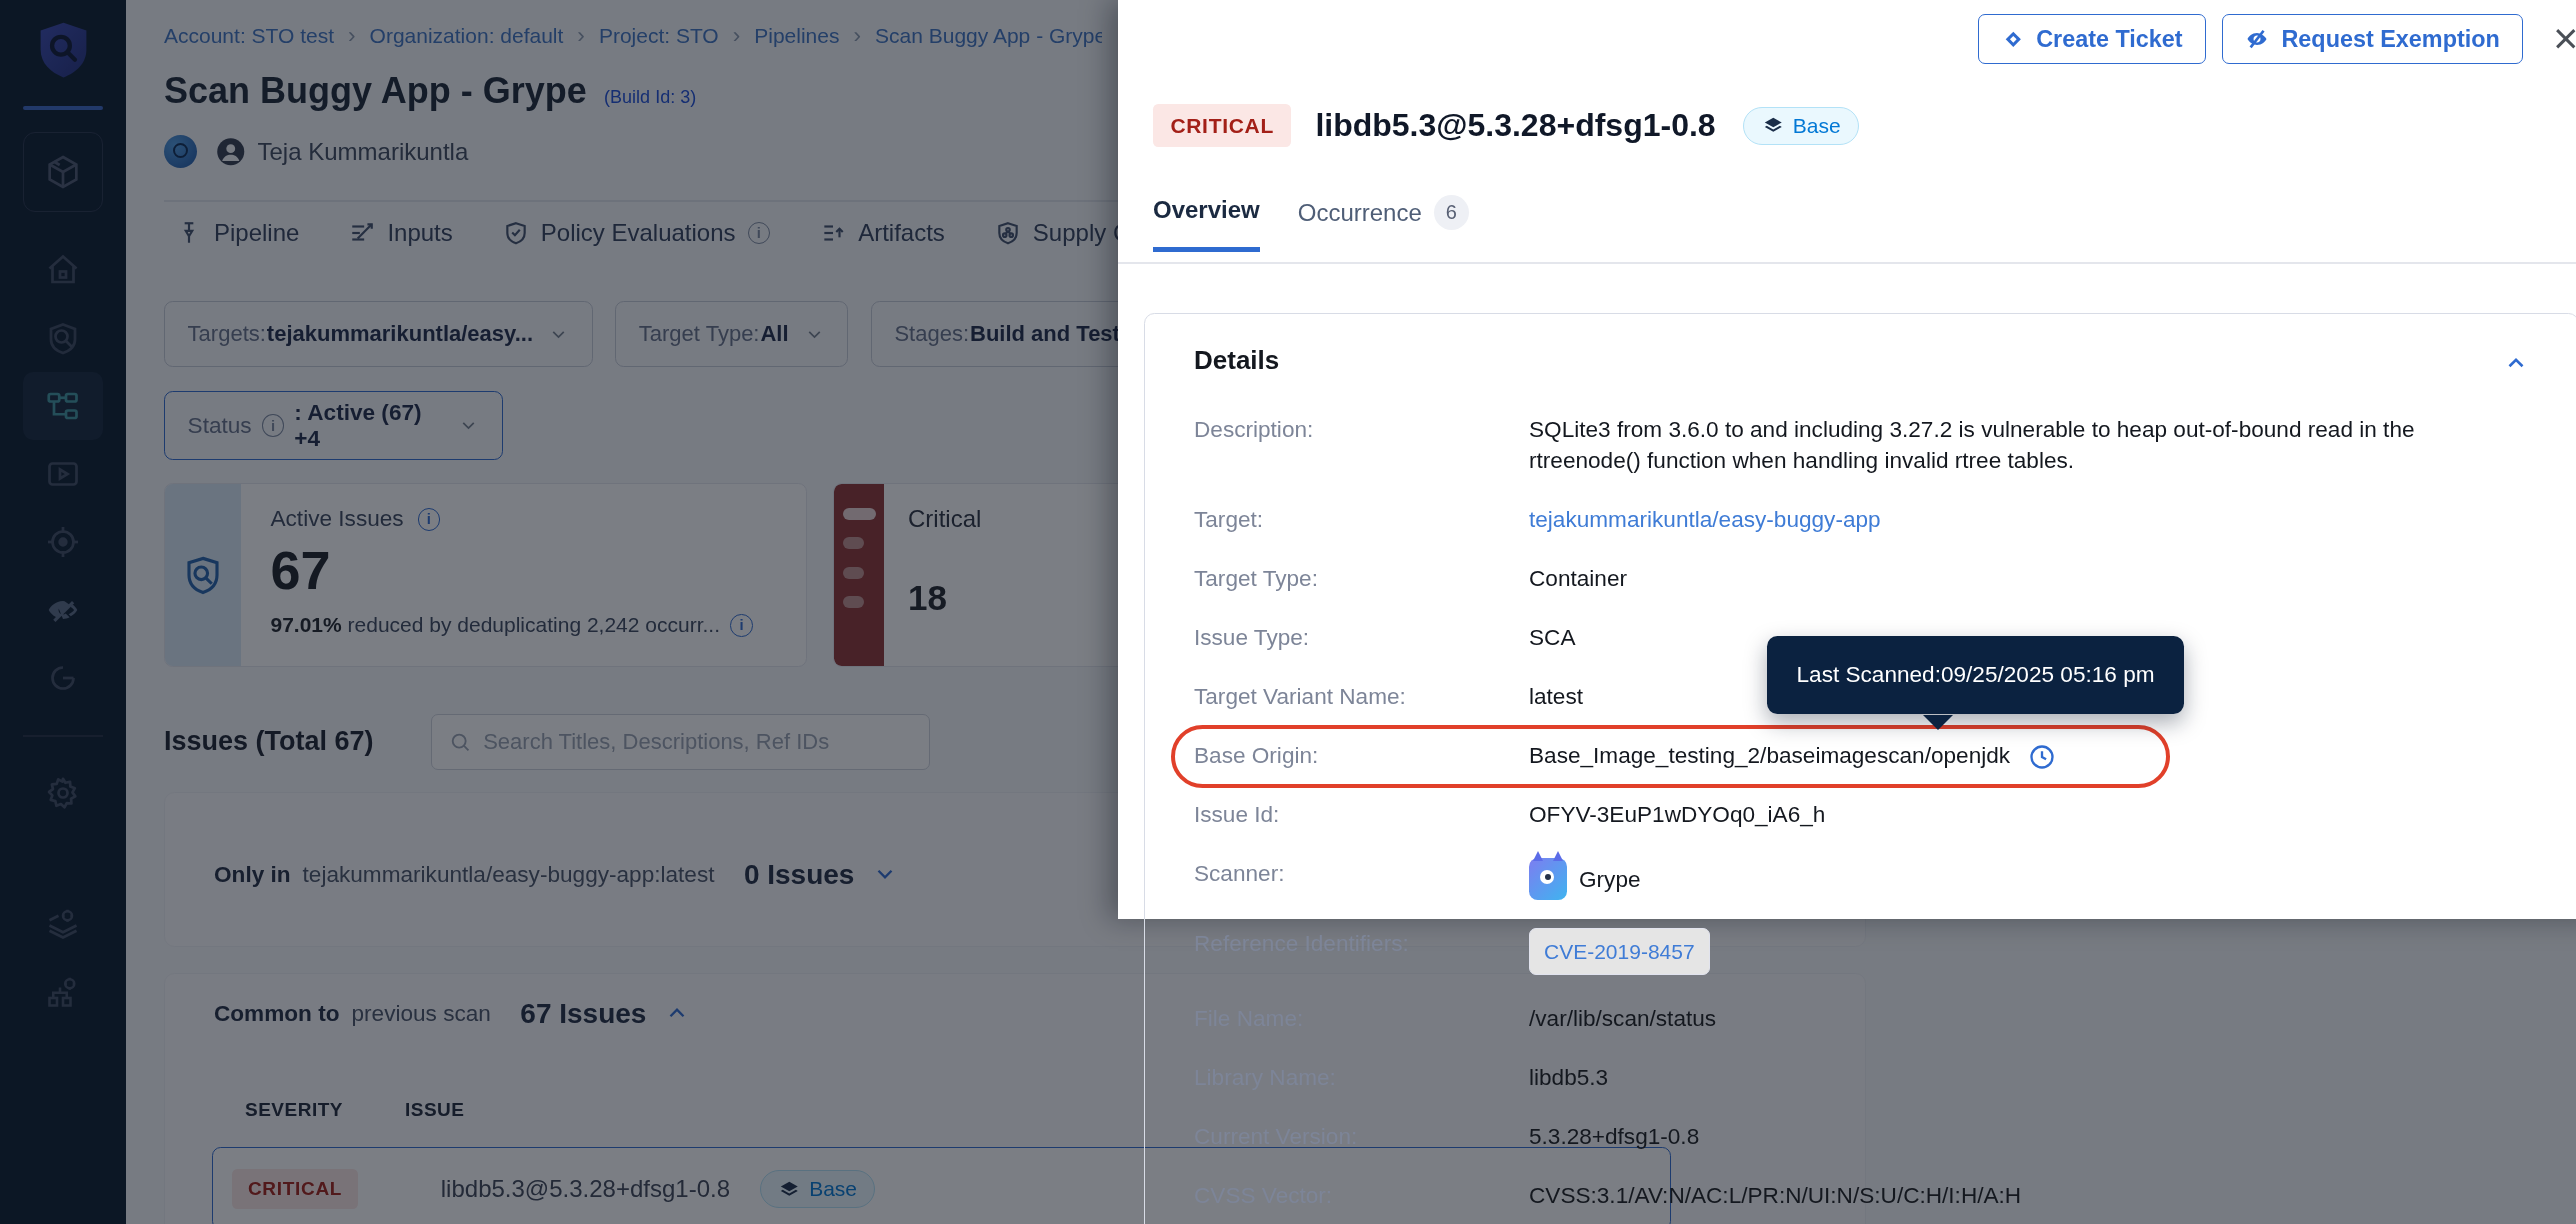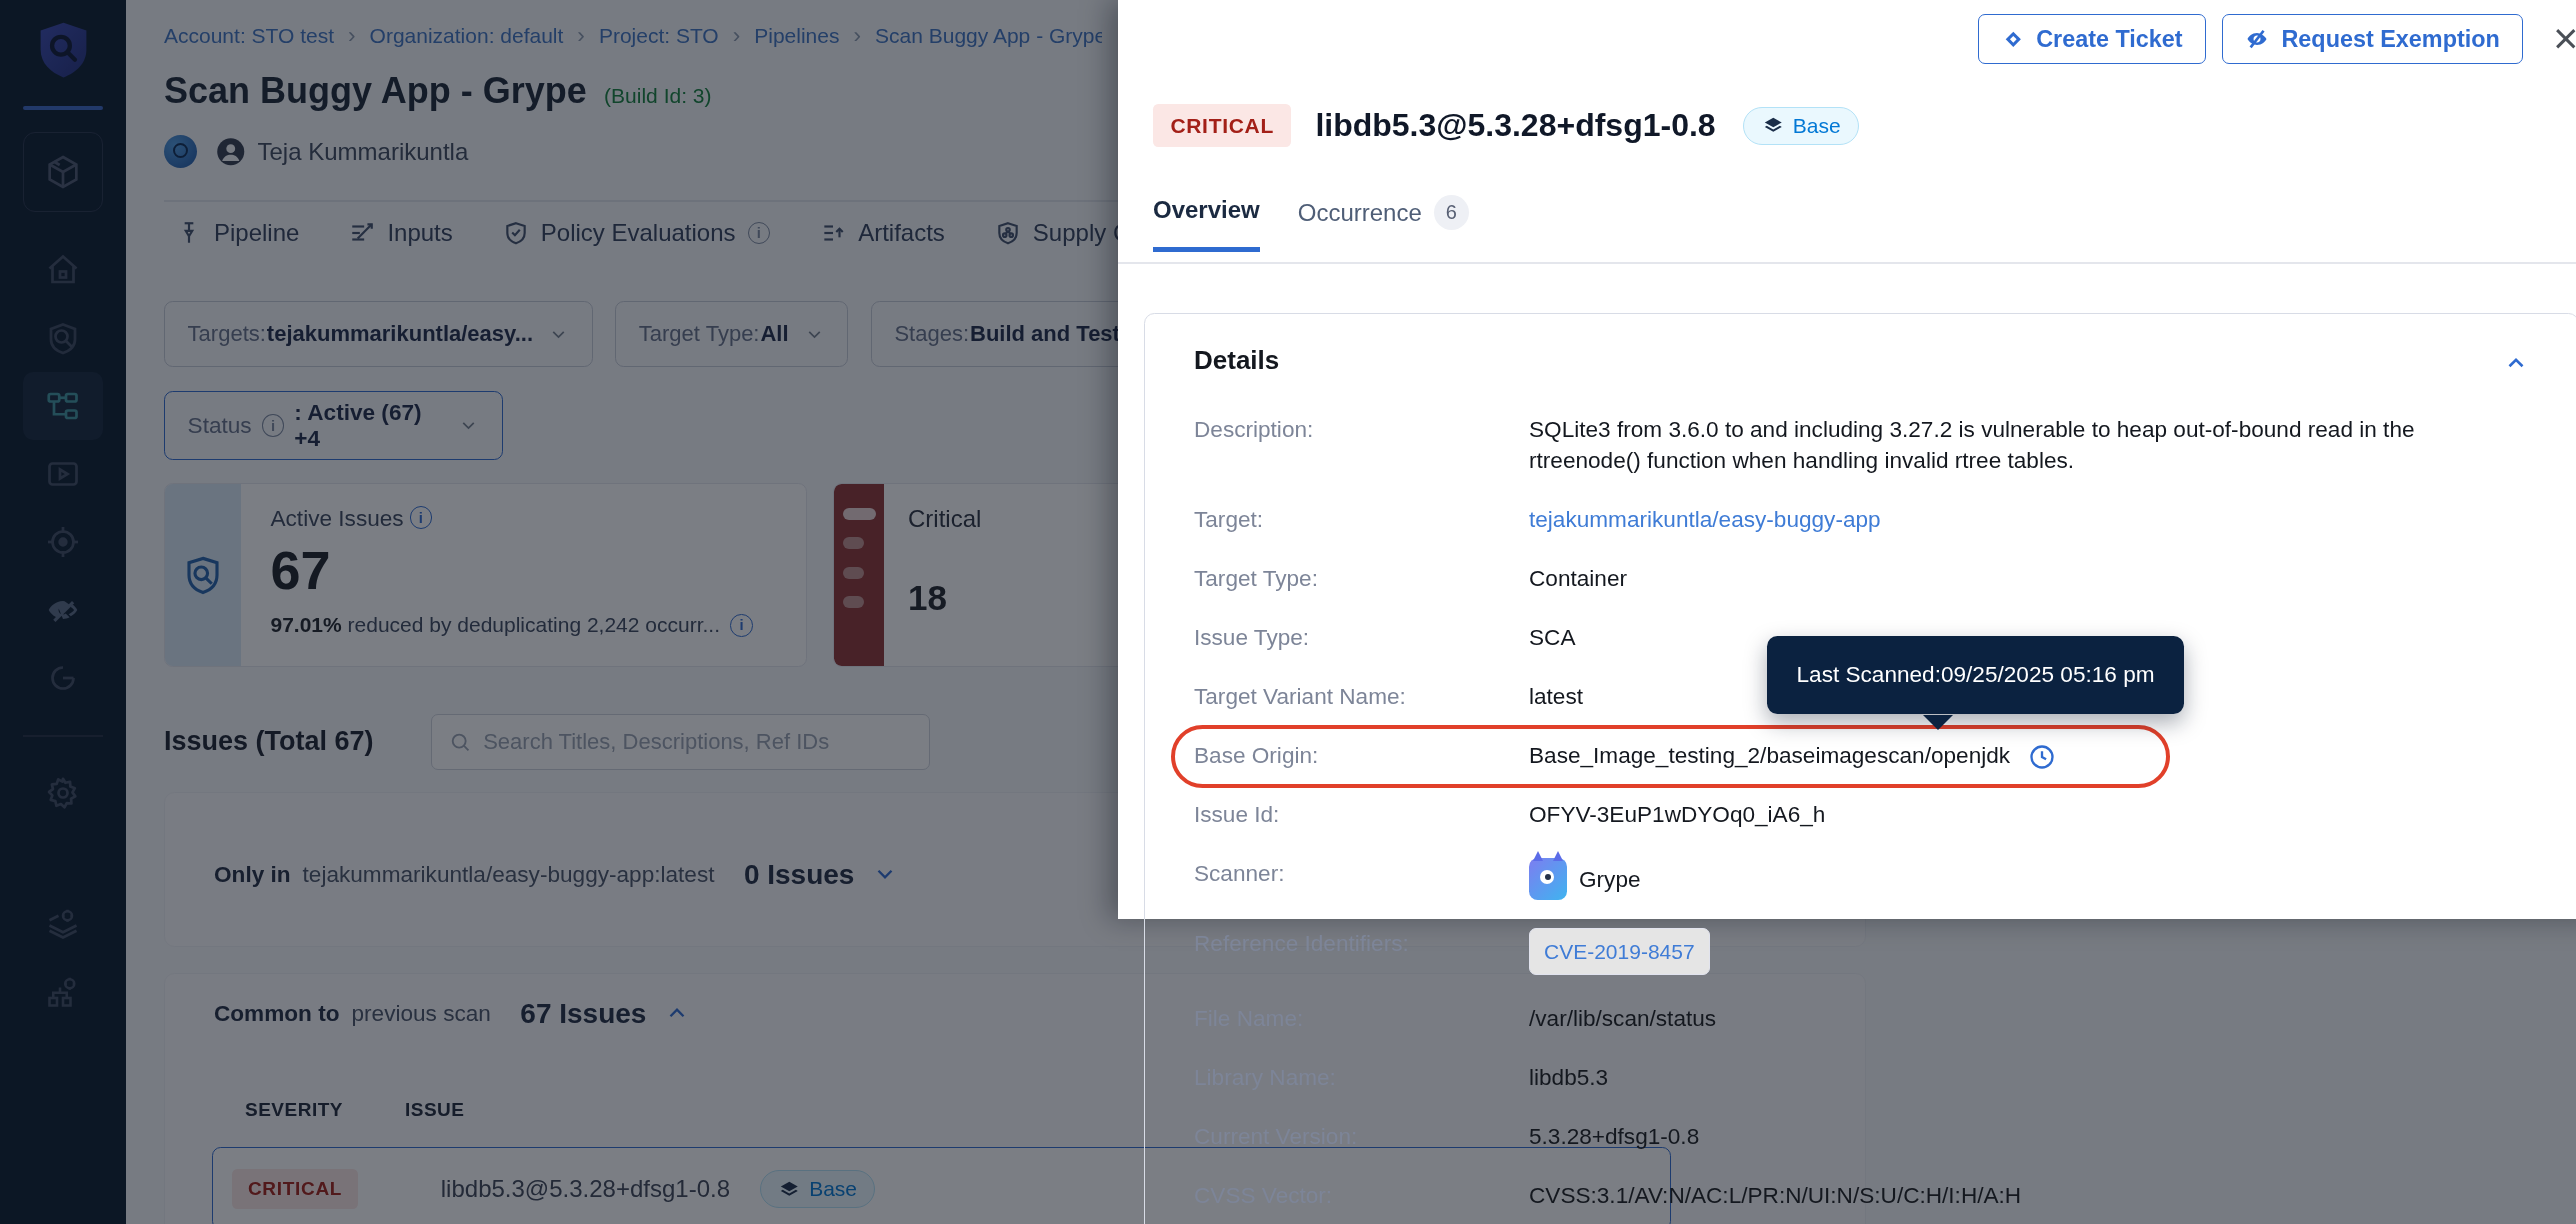--- a/index.html
+++ b/index.html
@@ -21,21 +21,21 @@
   .nav-item svg { width:36px; height:36px; }
   .mt-lg { margin-top:24px; }
 
   
   .content { position:absolute; left:126px; top:0; width:2450px; height:100%; background:#f6f8fb; padding:22.6px 0 0 38px; }
   .breadcrumb { display:flex; align-items:center; font-size:21px; color:#3f74c2; white-space:nowrap; overflow:hidden; width:938px; }
   .crumb { cursor:pointer; }
   .crumb:not(:last-child)::after { content:"\203A"; color:#8b99ad; margin:0 14px; font-size:22.6px; }
   .title-row { margin-top:21px; display:flex; align-items:baseline; gap:17.4px; }
   .page-title { font-size:36px; font-weight:bold; color:#1b2736; }
-  .build-id { font-size:21px; color:#15803d; }
+  .build-id { font-size:18px; color:#1d4ed8; }
   .byline { margin-top:21px; display:flex; align-items:center; gap:19px; height:38px; }
   .scan-badge { width:33px; height:33px; border-radius:50%; background:radial-gradient(circle at 32% 30%, #4f9be0, #1e56a5); position:relative; }
   .scan-badge::after { content:""; position:absolute; left:8.7px; top:7.8px; width:11.3px; height:11.3px; border:2.6px solid #0d2c55; border-radius:50%; }
   .byline-name { font-size:24px; color:#3f4a5e; display:flex; align-items:center; gap:12px; }
   .hr { margin-top:29.5px; height:1.7px; background:#e1e4ea; width:2406px; }
   .main-tabs { display:flex; align-items:center; gap:50px; padding:17.4px 0 19px 12px; }
   .mtab { display:flex; align-items:center; gap:12px; font-size:24px; color:#33415c; cursor:pointer; }
   .mtab svg { width:26px; height:26px; color:#42506b; }
   .info-i { display:inline-flex; width:22.6px; height:22.6px; border:1.7px solid #7d8aa0; border-radius:50%; color:#7d8aa0;
             font-size:14.8px; align-items:center; justify-content:center; font-weight:bold; font-style:normal; }
@@ -48,21 +48,21 @@
   .status-box { margin-top:24px; width:339px; height:69px; border:1.7px solid #2f6bd0; border-radius:8.7px;
                 display:flex; align-items:center; gap:10.4px; padding:0 22.6px; font-size:22.6px; color:#66718a; }
   .status-box b { color:#1f2c49; }
   .status-box .chev { margin-left:auto; color:#76818f; }
 
   .cards { margin-top:22.6px; display:flex; gap:26px; }
   .card { background:#ffffff; border:1.7px solid #e4e7ee; border-radius:8.7px; height:184px; display:flex; overflow:hidden; }
   .card.active-issues { width:643px; }
   .card-strip { width:76px; background:#d9e9f6; display:flex; align-items:center; justify-content:center; color:#2563ab; }
   .card-body { padding:22.6px 0 0 29.5px; flex:1; }
-  .card-label { font-size:22.6px; color:#3c485e; display:flex; align-items:flex-start; gap:6px; }
+  .card-label { font-size:22.6px; color:#3c485e; display:flex; align-items:center; gap:14px; }
   .card-num { font-size:54px; font-weight:bold; color:#1b1f27; margin-top:7px; }
   .card-sub { font-size:21px; color:#3c485e; margin-top:12px; display:flex; align-items:center; gap:10.4px; white-space:nowrap; }
   .card-sub b { color:#20242c; }
   .card.critical { width:452px; }
   .crit-strip { width:50px; background:#8e3434; border-radius:7px 0 0 7px; display:flex; flex-direction:column;
                 align-items:flex-start; padding:24px 0 0 8.7px; gap:17.4px; }
   .crit-bar { height:12px; border-radius:6px; background:#c2908f; }
   .crit-bar.b1 { width:33px; background:#ecd2d2; }
   .crit-bar.b2, .crit-bar.b3, .crit-bar.b4 { width:21px; }
   .crit-body { padding:21px 0 0 24px; }

